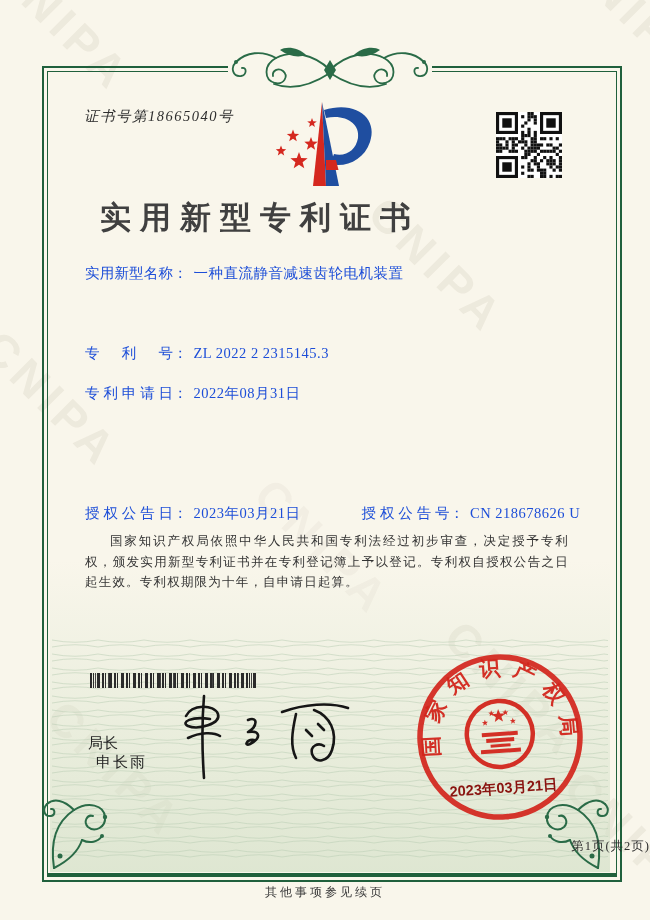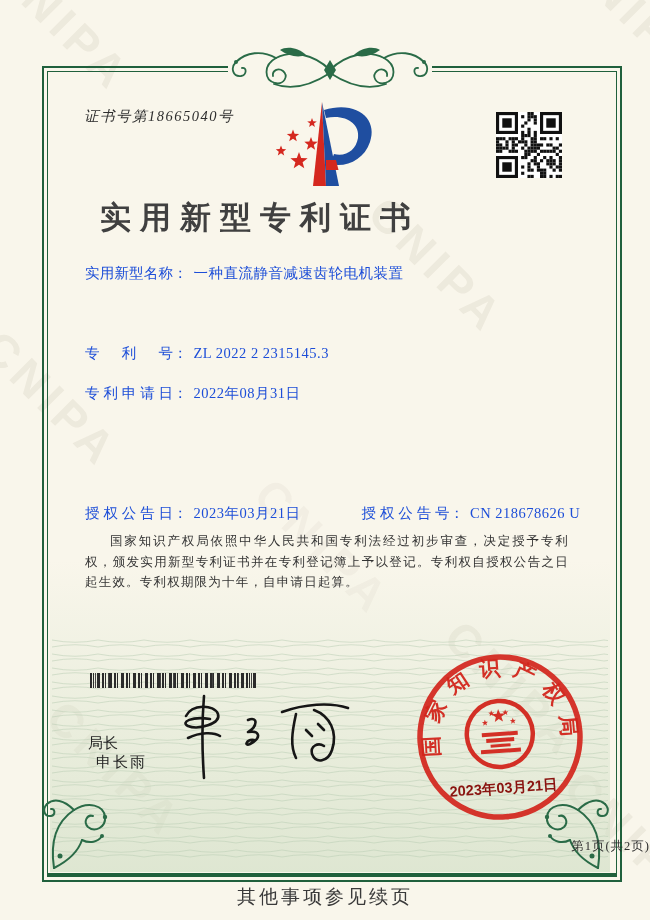--- a/index.html
+++ b/index.html
@@ -70,21 +70,21 @@
       repeating-linear-gradient(90deg,transparent 0 5px,#444 5px 6px,transparent 6px 13px);
   }
   
   .signer-title{position:absolute;left:88px;top:724px;font-family:"Liberation Sans","DejaVu Sans",sans-serif;font-size:15px;color:#232323;margin-top:10px;}
   .signer-name{position:absolute;left:96px;top:753px;font-family:"Liberation Sans","DejaVu Sans",sans-serif;font-size:15px;color:#232323;letter-spacing:2px;}
   .signature{position:absolute;left:152px;top:686px;}
   
   .seal{position:absolute;left:408px;top:652px;transform:rotate(-4deg);}
   
   .page-info{position:absolute;left:0;top:838px;width:650px;text-align:right;font-size:12.5px;letter-spacing:1px;color:#2f2f2f;}
-  .cont-note{position:absolute;left:0;top:884px;width:650px;text-align:center;font-size:19px;letter-spacing:3px;color:#3a3a3a;}
+  .cont-note{position:absolute;left:0;top:884px;width:650px;text-align:center;font-size:12px;letter-spacing:3px;color:#3a3a3a;}
 </style>
 </head>
 <body>
 
 <div id="certificate">
 
   <div class="wm" style="left:-22px;top:-4px">CNIPA</div>
   <div class="wm" style="left:548px;top:-16px">CNIPA</div>
   <div class="wm" style="left:352px;top:238px">CNIPA</div>
   <div class="wm" style="left:-34px;top:372px">CNIPA</div>

